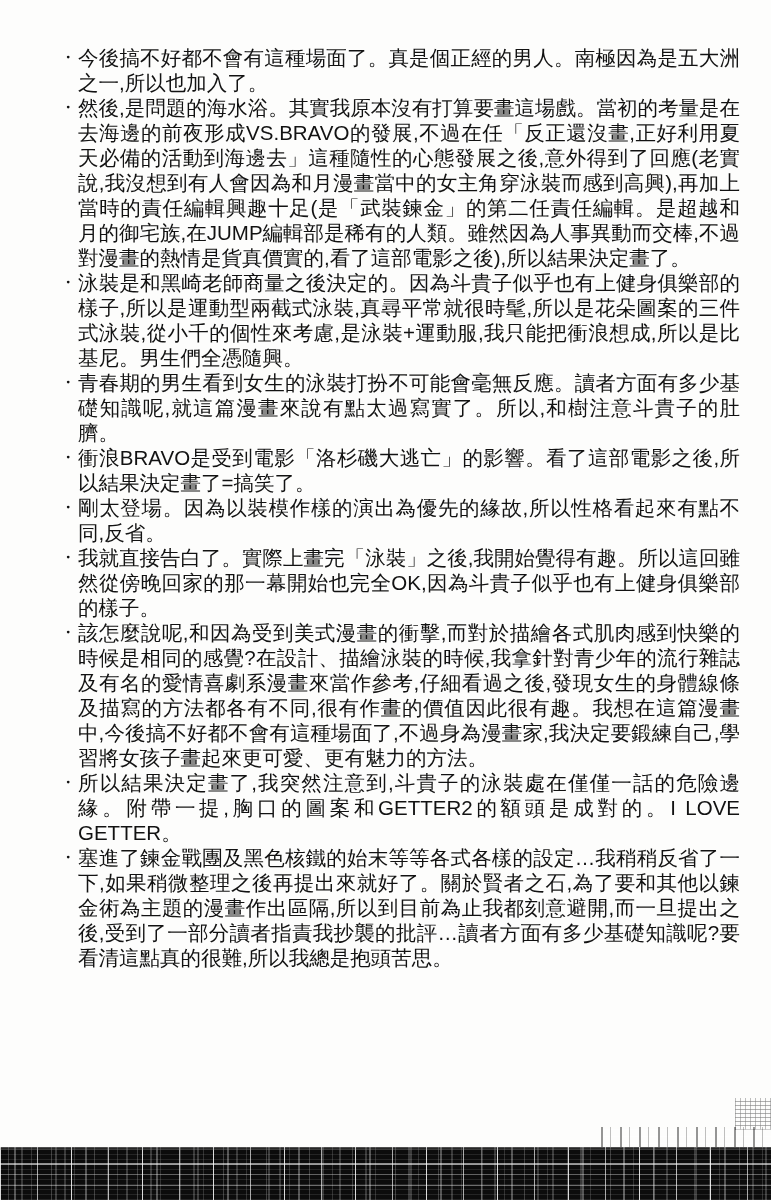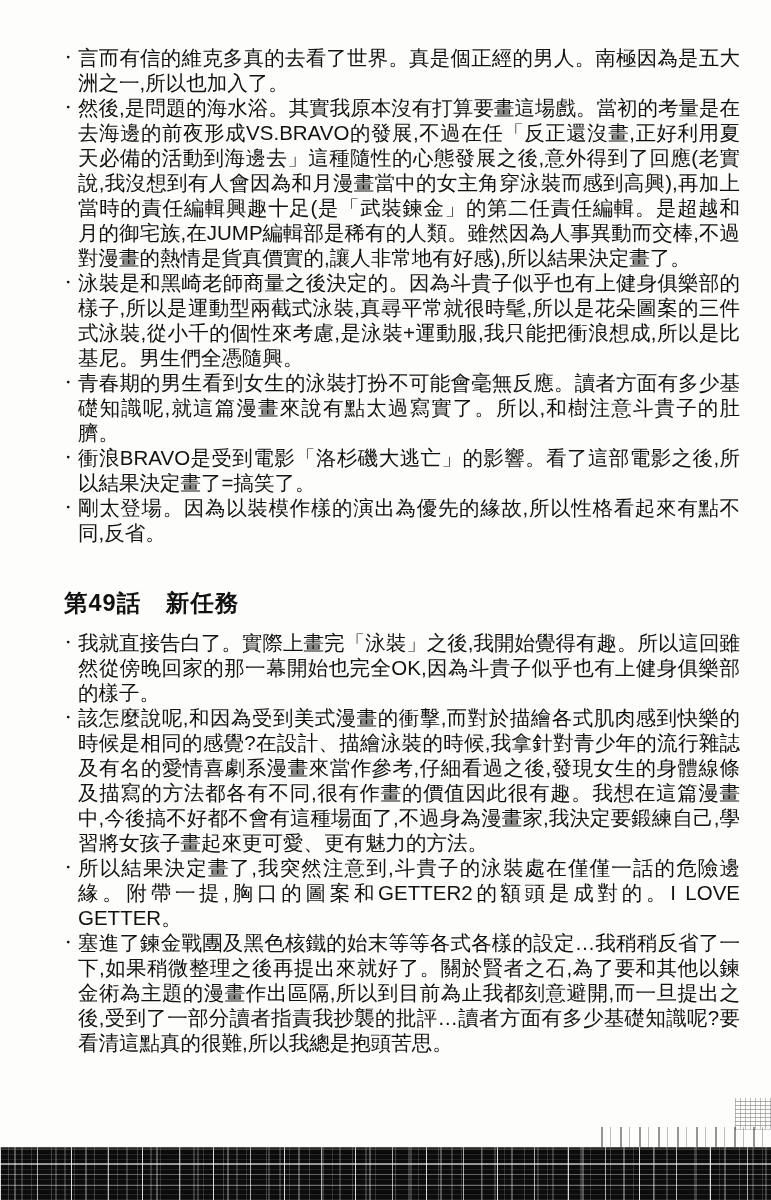--- a/index.html
+++ b/index.html
@@ -87,31 +87,30 @@
 </style>
 </head>
 <body>
 
 <div class="page">
 
   <div class="text-column">
 
     <section>
       <ul class="bullets">
-        <li class="bullet"><span class="marker">・</span><span>言而有信的維克多真的去看了世界。真是個正經的男人。南極因為是五大洲之一,所以也加入了。</span></li>
-        <li class="bullet"><span class="marker">・</span><span>然後,是問題的海水浴。其實我原本沒有打算要畫這場戲。當初的考量是在去海邊的前夜形成VS.BRAVO的發展,不過在任「反正還沒畫,正好利用夏天必備的活動到海邊去」這種隨性的心態發展之後,意外得到了回應(老實說,我沒想到有人會因為和月漫畫當中的女主角穿泳裝而感到高興),再加上當時的責任編輯興趣十足(是「武裝鍊金」的第二任責任編輯。是超越和月的御宅族,在JUMP編輯部是稀有的人類。雖然因為人事異動而交棒,不過對漫畫的熱情是貨真價實的,讓人非常地有好感),所以結果決定畫了。</span></li>
+        <li class="bullet"><span class="marker">・</span><span>今後搞不好都不會有這種場面了。真是個正經的男人。南極因為是五大洲之一,所以也加入了。</span></li>
+        <li class="bullet"><span class="marker">・</span><span>然後,是問題的海水浴。其實我原本沒有打算要畫這場戲。當初的考量是在去海邊的前夜形成VS.BRAVO的發展,不過在任「反正還沒畫,正好利用夏天必備的活動到海邊去」這種隨性的心態發展之後,意外得到了回應(老實說,我沒想到有人會因為和月漫畫當中的女主角穿泳裝而感到高興),再加上當時的責任編輯興趣十足(是「武裝鍊金」的第二任責任編輯。是超越和月的御宅族,在JUMP編輯部是稀有的人類。雖然因為人事異動而交棒,不過對漫畫的熱情是貨真價實的,看了這部電影之後),所以結果決定畫了。</span></li>
         <li class="bullet"><span class="marker">・</span><span>泳裝是和黑崎老師商量之後決定的。因為斗貴子似乎也有上健身俱樂部的樣子,所以是運動型兩截式泳裝,真尋平常就很時髦,所以是花朵圖案的三件式泳裝,從小千的個性來考慮,是泳裝+運動服,我只能把衝浪想成,所以是比基尼。男生們全憑隨興。</span></li>
         <li class="bullet"><span class="marker">・</span><span>青春期的男生看到女生的泳裝打扮不可能會毫無反應。讀者方面有多少基礎知識呢,就這篇漫畫來說有點太過寫實了。所以,和樹注意斗貴子的肚臍。</span></li>
         <li class="bullet"><span class="marker">・</span><span>衝浪BRAVO是受到電影「洛杉磯大逃亡」的影響。看了這部電影之後,所以結果決定畫了=搞笑了。</span></li>
         <li class="bullet"><span class="marker">・</span><span>剛太登場。因為以裝模作樣的演出為優先的緣故,所以性格看起來有點不同,反省。</span></li>
       </ul>
     </section>
 
     <section>
-      <h2 class="chapter">第49話　新任務</h2>
       <ul class="bullets">
         <li class="bullet"><span class="marker">・</span><span>我就直接告白了。實際上畫完「泳裝」之後,我開始覺得有趣。所以這回雖然從傍晚回家的那一幕開始也完全OK,因為斗貴子似乎也有上健身俱樂部的樣子。</span></li>
         <li class="bullet"><span class="marker">・</span><span>該怎麼說呢,和因為受到美式漫畫的衝擊,而對於描繪各式肌肉感到快樂的時候是相同的感覺?在設計、描繪泳裝的時候,我拿針對青少年的流行雜誌及有名的愛情喜劇系漫畫來當作參考,仔細看過之後,發現女生的身體線條及描寫的方法都各有不同,很有作畫的價值因此很有趣。我想在這篇漫畫中,今後搞不好都不會有這種場面了,不過身為漫畫家,我決定要鍛練自己,學習將女孩子畫起來更可愛、更有魅力的方法。</span></li>
         <li class="bullet"><span class="marker">・</span><span>所以結果決定畫了,我突然注意到,斗貴子的泳裝處在僅僅一話的危險邊緣。附帶一提,胸口的圖案和GETTER2的額頭是成對的。I LOVE GETTER。</span></li>
         <li class="bullet"><span class="marker">・</span><span>塞進了鍊金戰團及黑色核鐵的始末等等各式各樣的設定…我稍稍反省了一下,如果稍微整理之後再提出來就好了。關於賢者之石,為了要和其他以鍊金術為主題的漫畫作出區隔,所以到目前為止我都刻意避開,而一旦提出之後,受到了一部分讀者指責我抄襲的批評…讀者方面有多少基礎知識呢?要看清這點真的很難,所以我總是抱頭苦思。</span></li>
       </ul>
     </section>
 
   </div>
 

